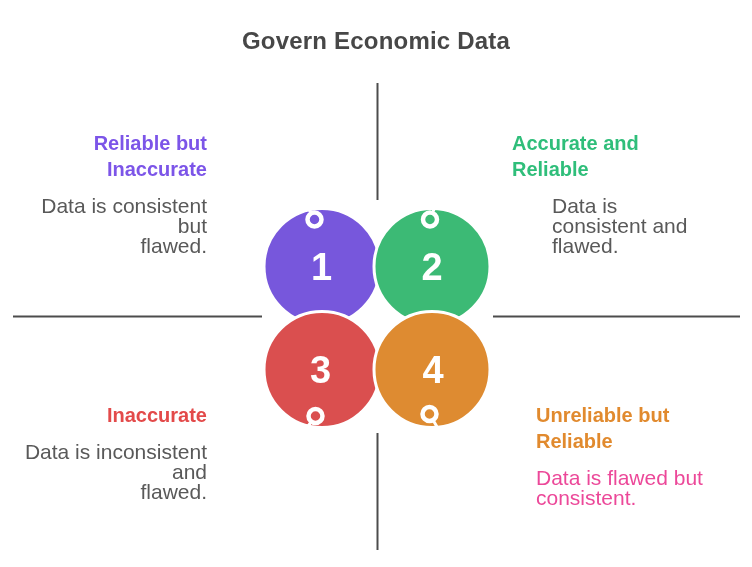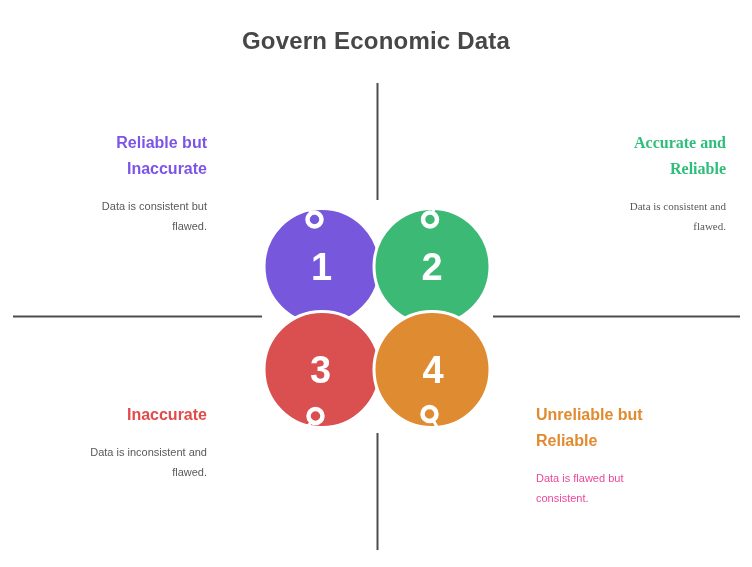--- a/index.html
+++ b/index.html
@@ -14,25 +14,25 @@
   .diagram-svg { position:absolute; left:0; top:0; }
   .circle-main { stroke:#ffffff; stroke-width:3; }
   .pin-tail { stroke:#ffffff; stroke-width:3; stroke-linecap:round; fill:none; }
   .pin-ring { fill:none; stroke:#ffffff; stroke-width:4.5; }
   .circle-num {
     fill:#ffffff; font-size:38px; font-weight:bold;
     text-anchor:middle; font-family:"Liberation Sans", sans-serif;
   }
   .quad { position:absolute; width:190px; }
   .q-tl { left:17px;  top:130px; text-align:right; }
-  .q-tr { left:536px; top:130px; text-align:right;font-family:Liberation Serif, serif; }
+  .q-tr { left:512px; top:130px; text-align:left; }
   .q-bl { left:17px;  top:402px; text-align:right; }
   .q-br { left:536px; top:402px; text-align:left; }
-  .quad-heading { font-size:16px; font-weight:bold; line-height:26px; }
-  .quad-desc { margin-top:14px; font-size:11px; line-height:20px; }
+  .quad-heading { font-size:20px; font-weight:bold; line-height:26px; }
+  .quad-desc { margin-top:14px; font-size:21px; line-height:20px; }
 </style>
 </head>
 <body>
 
 <div class="stage">
 
   <div class="title" style="color: rgb(71, 71, 71);">Govern Economic Data</div>
 
   <svg class="diagram-svg" width="752" height="567" viewBox="0 0 752 567">
 

